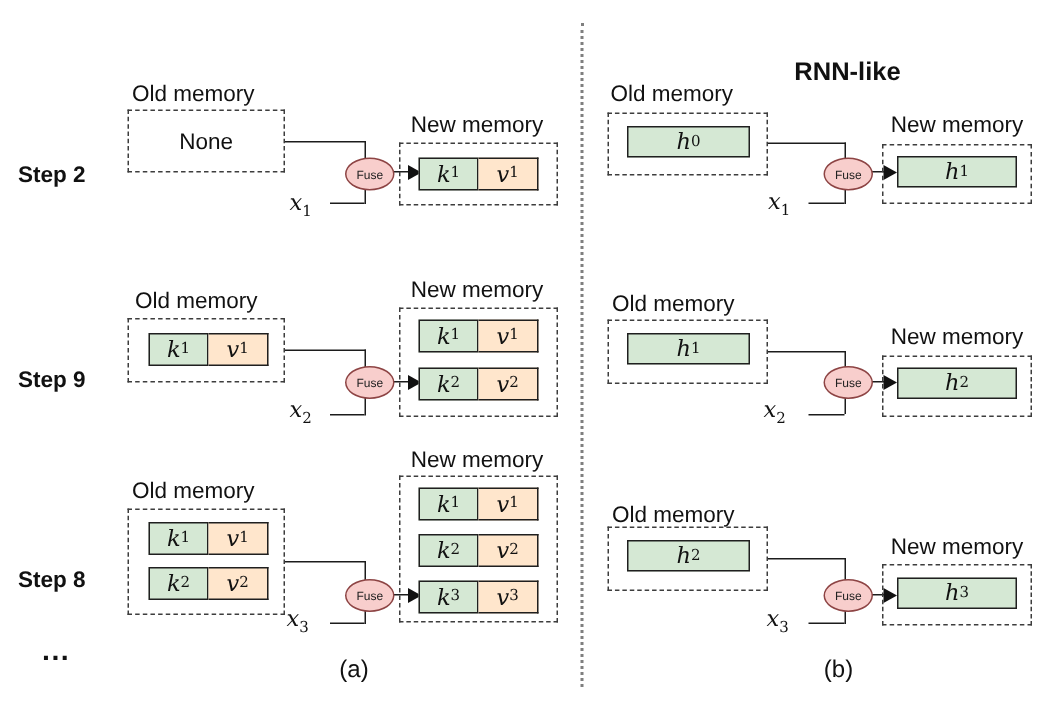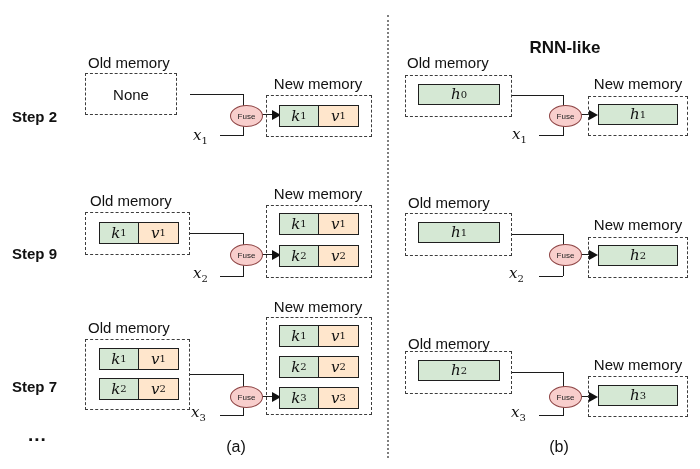--- a/index.html
+++ b/index.html
@@ -40,21 +40,21 @@
   
   <div class="abs title" style="left:440px;top:24px;width:250px;margin-top:14px;">RNN-like</div>
   <div class="abs sep" style="left:387px;top:15px;height:443px;"></div>
 
   
 
   
   <div class="grp">
     <div class="abs lbl step" style="left:12px;top:108px;">Step 2</div>
     <div class="abs lbl" style="left:88px;top:54px;">Old memory</div>
-    <div class="abs dbox flexc" style="left:85px;top:73px;width:92px;height:42px;">
+    <div class="abs dbox flexc" style="left:85px;top:73px;width:105px;height:42px;">
       <span class="lbl">None</span>
     </div>
     <div class="abs hl" style="left:190px;top:94px;width:54px;"></div>
     <div class="abs vl" style="left:243px;top:94px;height:42px;"></div>
     <div class="abs hl" style="left:220px;top:135px;width:23px;"></div>
     <div class="abs math" style="left:193px;top:128px;"><span>x</span><sub>1</sub></div>
     <div class="abs fuse" style="left:230px;top:105px;">Fuse</div>
     <div class="abs hl" style="left:260px;top:114px;width:13px;"></div>
     <div class="abs ah" style="left:272px;top:110px;"></div>
     <div class="abs lbl" style="left:262px;top:75px;width:112px;text-align:center;">New memory</div>
@@ -112,21 +112,21 @@
         </div>
       <div class="cell vv orange math">
           <span>v</span>
           <sub>2</sub>
         </div>
     </div>
   </div>
 
   
   <div class="grp">
-    <div class="abs lbl step" style="left:12px;top:378px;">Step 7</div>
+    <div class="abs lbl step" style="left:12px;top:378px;">Step 8</div>
     <div class="abs lbl" style="left:88px;top:319px;">Old memory</div>
     <div class="abs dbox" style="left:85px;top:339px;width:105px;height:71px;"></div>
     <div class="abs row" style="left:99px;top:348px;">
       <div class="cell green math">
           <span>k</span>
           <sub>1</sub>
         </div>
       <div class="cell vv orange math">
           <span>v</span>
           <sub>1</sub>

